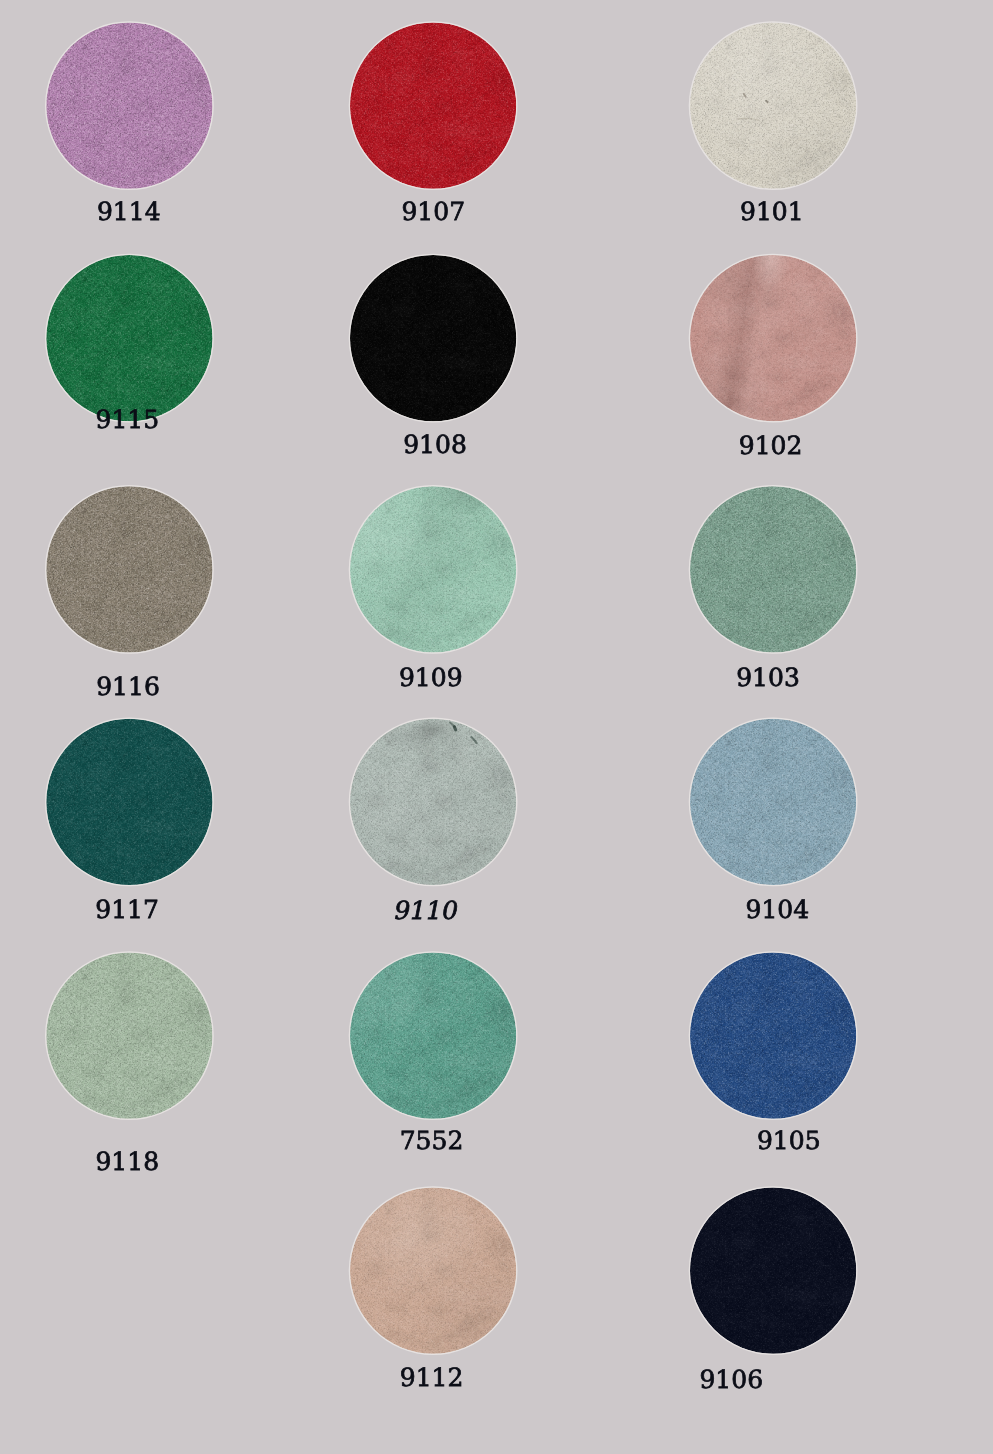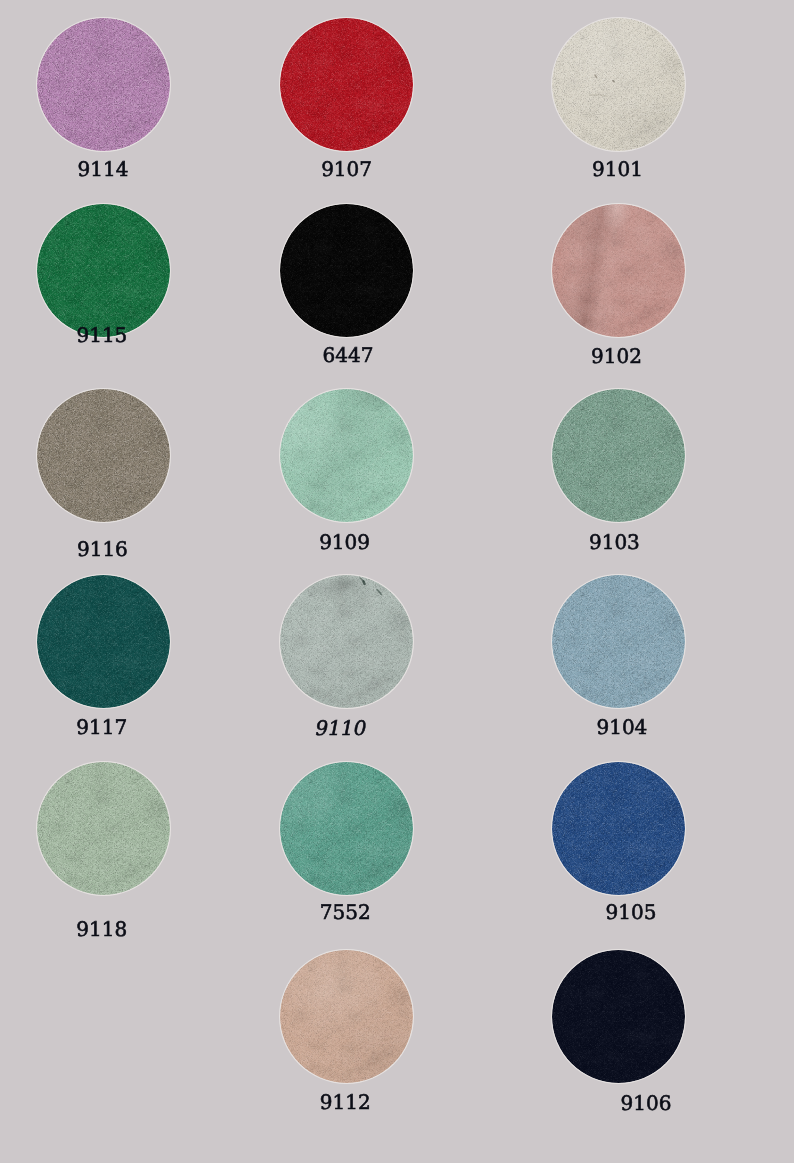--- a/index.html
+++ b/index.html
@@ -257,21 +257,21 @@
             <rect x="-59.85" y="-59.85" width="252.7" height="252.7" filter="url(#fx-crepe-lt)" opacity="0.055"></rect>
           </g>
           <g transform="rotate(45 66.5 66.5)">
             <rect x="-59.85" y="-59.85" width="252.7" height="252.7" filter="url(#fx-crepe2-dk)" opacity="0.055"></rect>
             <rect x="-59.85" y="-59.85" width="252.7" height="252.7" filter="url(#fx-crepe2-lt)" opacity="0.055"></rect>
           </g>
           <rect width="133" height="133" filter="url(#fx-grain-dk)" opacity="0.16"></rect>
           <rect width="133" height="133" filter="url(#fx-grain-lt)" opacity="0.16"></rect>
         </svg>
       </div>
-      <div class="label" style="left: 278px; top: 343.6px; width: 140px;">6447</div>
+      <div class="label" style="left: 278px; top: 343.6px; width: 140px;">9108</div>
     </div>
     <div class="cell">
       <div class="halo" style="left: 550.5px; top: 202.6px; width: 135px; height: 135px;"></div>
       <div class="swatch" style="left: 551.5px; top: 203.6px; width: 133px; height: 133px;">
         <div class="base" style="background: rgb(198, 148, 141);"></div>
         <svg class="tex" width="133" height="133">
           <rect width="133" height="133" filter="url(#fx-cloud-dk)" opacity="0.16"></rect>
           <rect width="133" height="133" filter="url(#fx-cloud-lt)" opacity="0.16"></rect>
           <rect width="133" height="133" filter="url(#fx-weave-dk)" opacity="0.1"></rect>
           <rect width="133" height="133" filter="url(#fx-weave-lt)" opacity="0.1"></rect>
@@ -567,15 +567,15 @@
             <rect x="-59.85" y="-59.85" width="252.7" height="252.7" filter="url(#fx-crepe-lt)" opacity="0.055"></rect>
           </g>
           <g transform="rotate(45 66.5 66.5)">
             <rect x="-59.85" y="-59.85" width="252.7" height="252.7" filter="url(#fx-crepe2-dk)" opacity="0.055"></rect>
             <rect x="-59.85" y="-59.85" width="252.7" height="252.7" filter="url(#fx-crepe2-lt)" opacity="0.055"></rect>
           </g>
           <rect width="133" height="133" filter="url(#fx-grain-dk)" opacity="0.18"></rect>
           <rect width="133" height="133" filter="url(#fx-grain-lt)" opacity="0.18"></rect>
         </svg>
       </div>
-      <div class="label" style="left: 576px; top: 1092px; width: 140px;">9106</div>
+      <div class="label" style="left: 515px; top: 1092px; width: 140px;">9106</div>
     </div>
   </div>
 
 </body></html>

